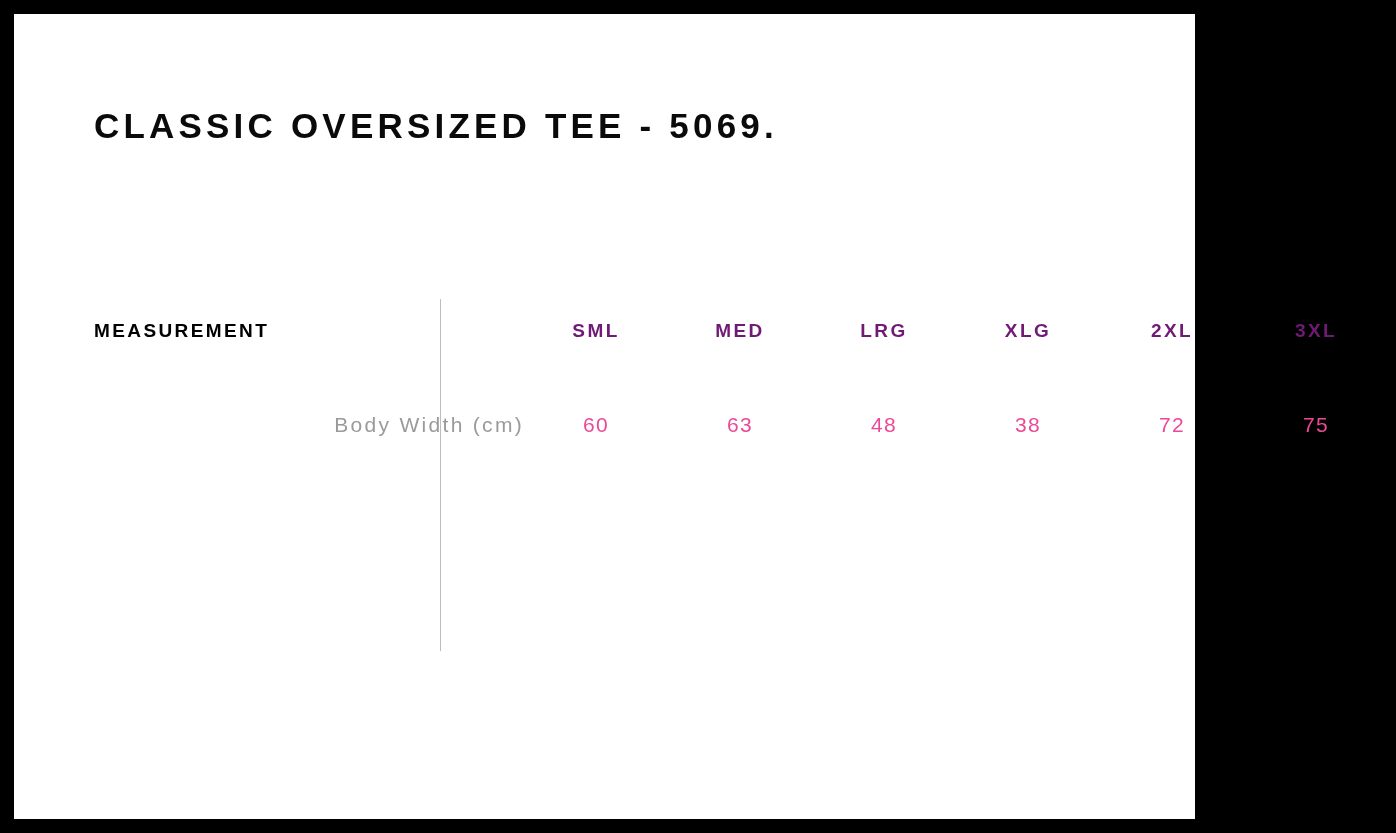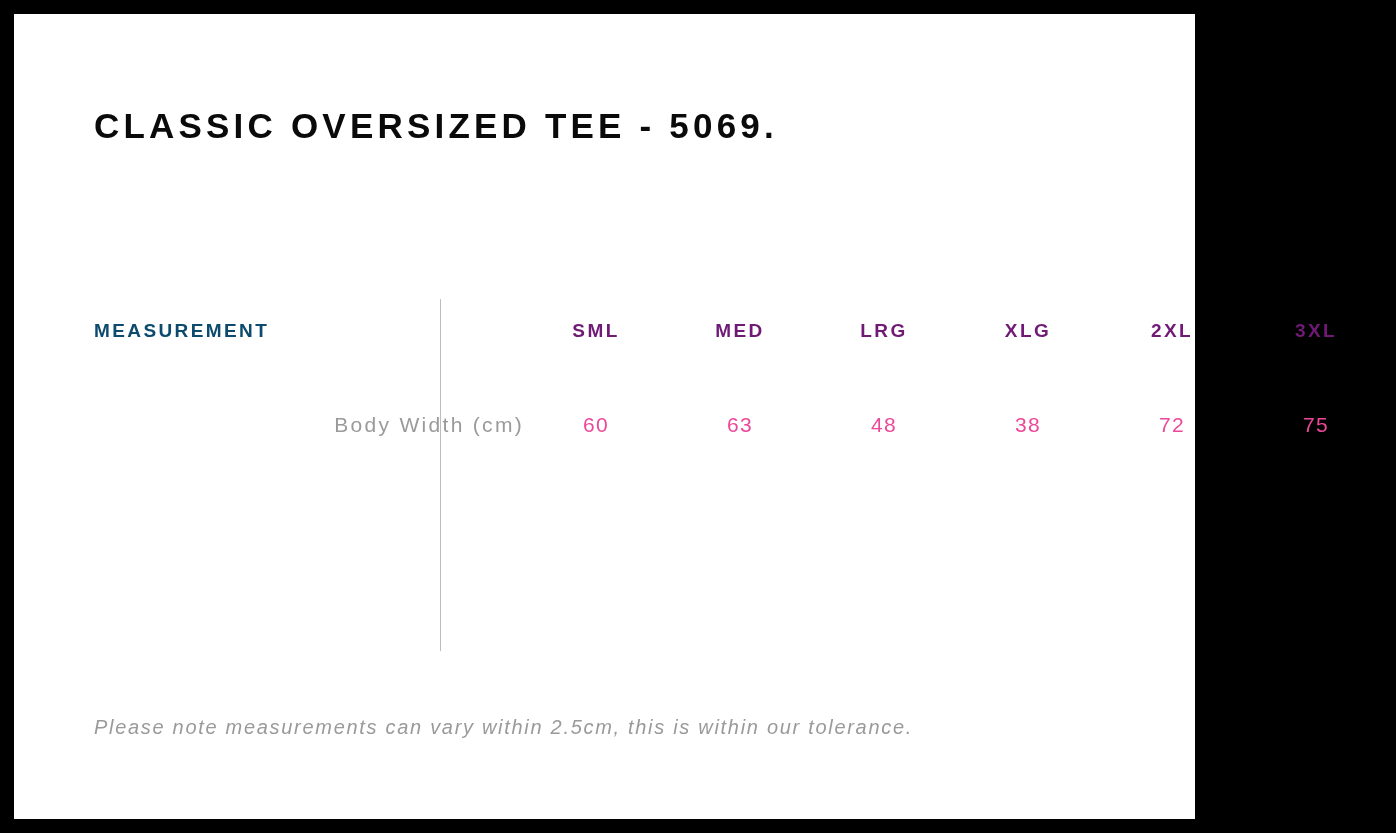--- a/index.html
+++ b/index.html
@@ -51,21 +51,21 @@
     text-align: center;
     vertical-align: middle;
     height: 94px;
     border: none;
   }
   th.measurement-head {
     text-align: left;
     font-size: 19px;
     font-weight: bold;
     letter-spacing: 2.4px;
-    color: #0c4a6e;
+    color: #000000;
     padding-left: 0;
   }
   th.size-head {
     font-size: 19px;
     font-weight: bold;
     letter-spacing: 2.4px;
     color: #701a75;
   }
   td.row-label {
     text-align: right;
@@ -137,15 +137,14 @@
           <td class="value">63</td>
           <td class="value">48</td>
           <td class="value">38</td>
           <td class="value">72</td>
           <td class="value">75</td>
         </tr>
       </tbody>
     </table>
   </div>
 
-  <div class="note">Please note measurements can vary within 2.5cm, this is within our tolerance.</div>
 
 </div>
 
 </body></html>

